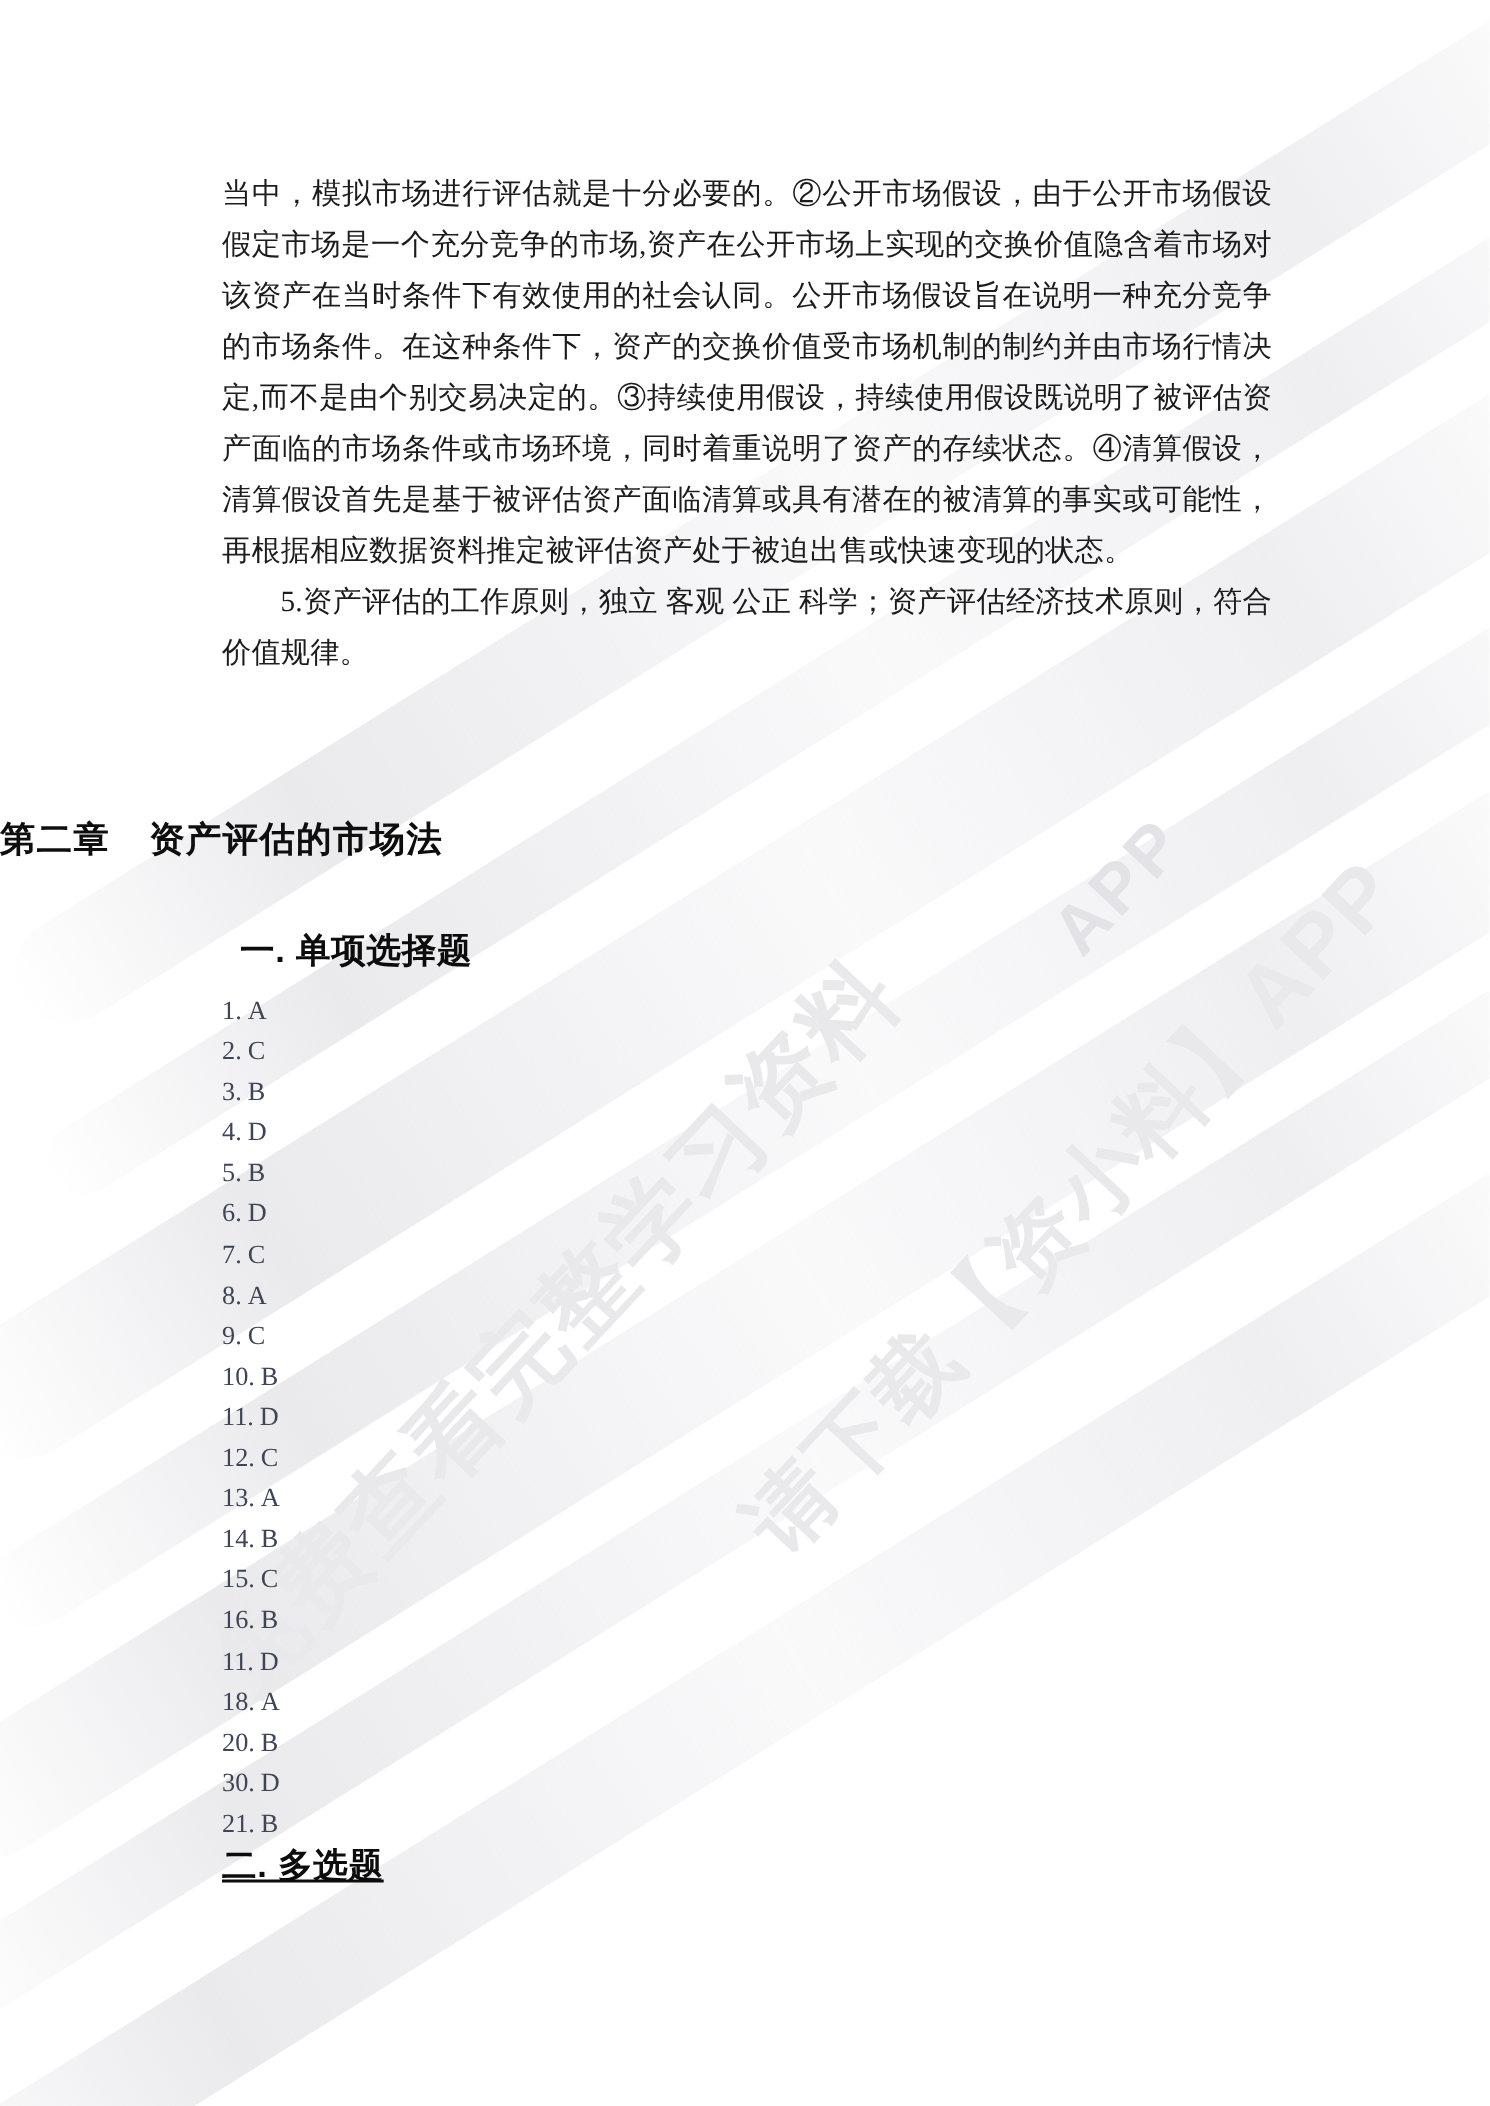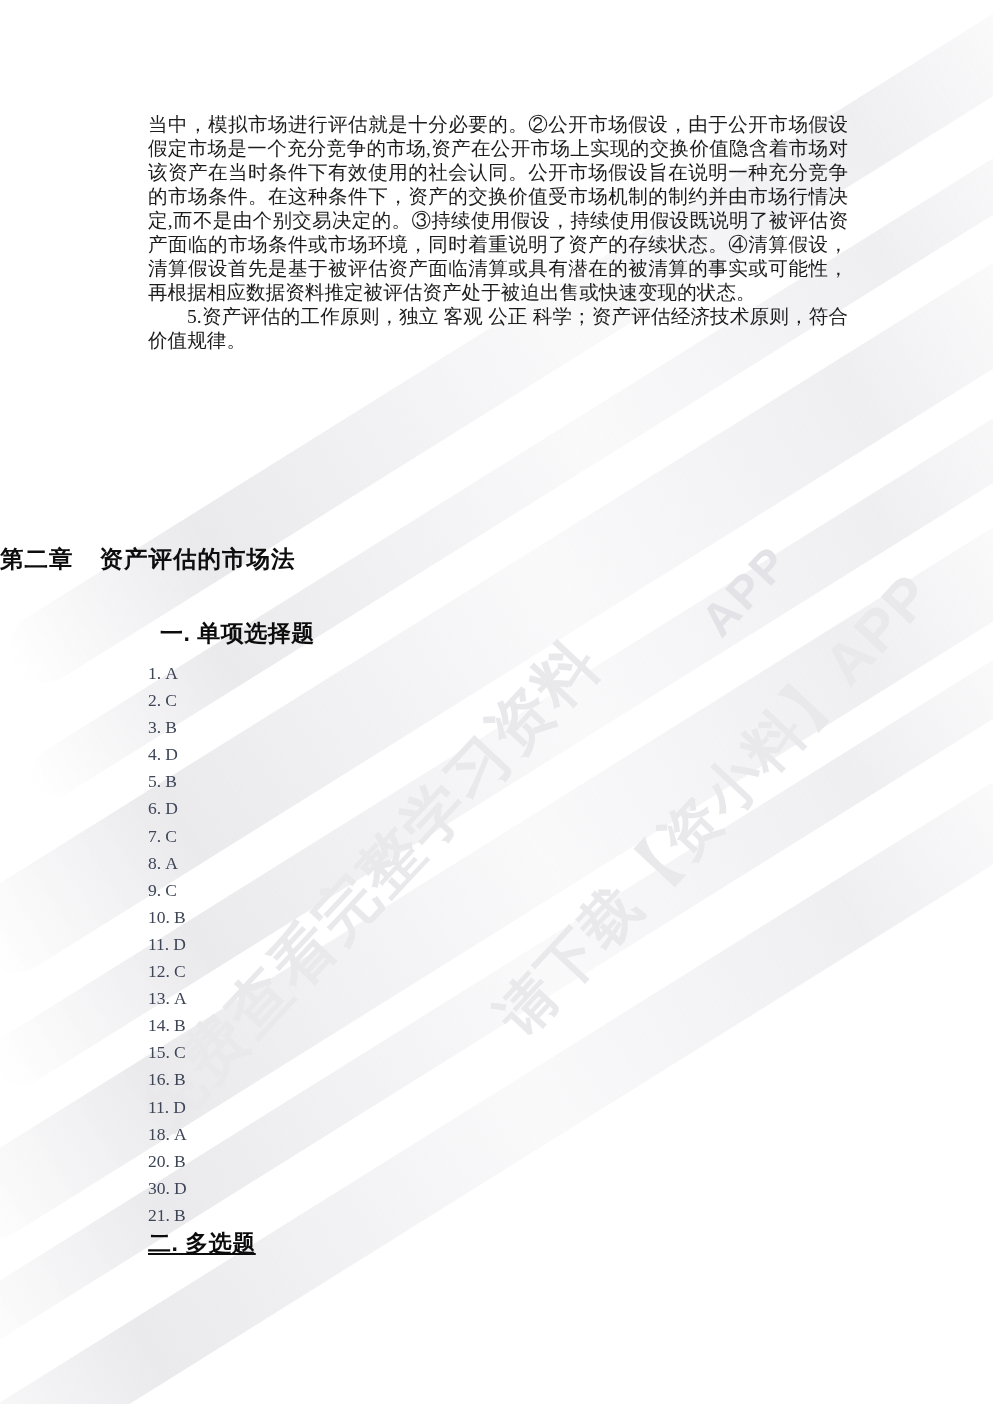--- a/index.html
+++ b/index.html
@@ -71,21 +71,21 @@
 
   .body-block {
     position: absolute;
     left: 148px;
     top: 113px;
     width: 700px;
   }
   .para {
     margin: 0;
     font-size: 19.5px;
-    line-height: 24px;
+    line-height: 34px;
     color: #1c1c1c;
     text-align: justify;
     text-justify: inter-ideograph;
     font-family: "Liberation Serif", "DejaVu Serif", serif;
     letter-spacing: 0.1px;
   }
   .para.indent { text-indent: 2em; }
 
   .chapter-title {
     position: absolute;

